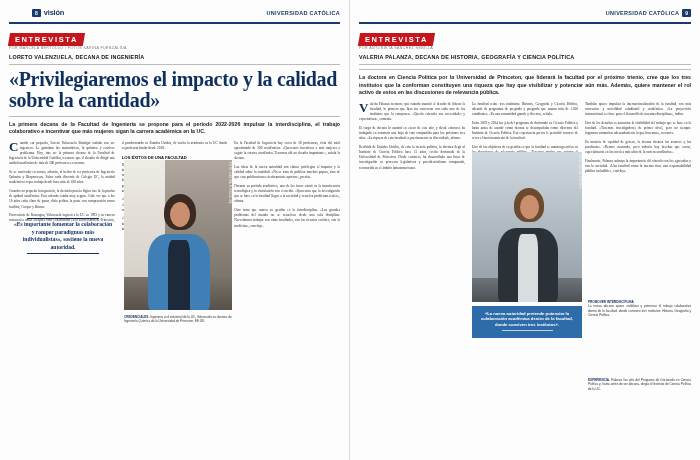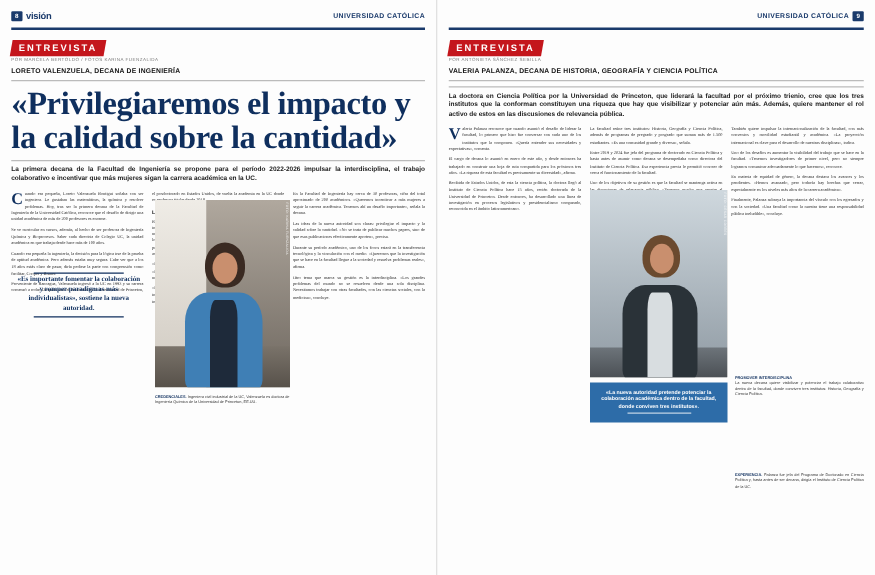--- a/index.html
+++ b/index.html
@@ -24,20 +24,21 @@
   }
   .spread-half.left { border-right: 1px solid #d8d8d8; }
 
   
   .masthead {
     display: flex;
     align-items: center;
     justify-content: space-between;
     height: 13px;
     margin-bottom: 3px;
+    margin-left: 23px;
   }
   .mast-left { display: flex; align-items: center; gap: 3px; }
   .mast-logo {
     font-family: "Liberation Sans", sans-serif;
     font-size: 7.5px;
     font-weight: bold;
     color: #1a3a6b;
     letter-spacing: -0.2px;
   }
   .mast-right {
@@ -93,21 +94,21 @@
     text-transform: uppercase;
   }
   .headline {
     font-family: "Liberation Serif", serif;
     font-weight: bold;
     color: #0f2f5e;
     line-height: 1.04;
     letter-spacing: -0.3px;
     margin: 0 0 5px 0;
   }
-  .headline.l { font-size: 26px; }
+  .headline.l { font-size: 20px; }
   .headline.r { font-size: 19.5px; }
   .rule-thin { height: 1px; background: #bbb; margin: 4px 0 4px 0; }
 
   .lede {
     font-family: "Liberation Sans", sans-serif;
     font-size: 5.2px;
     font-weight: bold;
     color: #1a1a1a;
     line-height: 1.45;
     text-align: justify;

